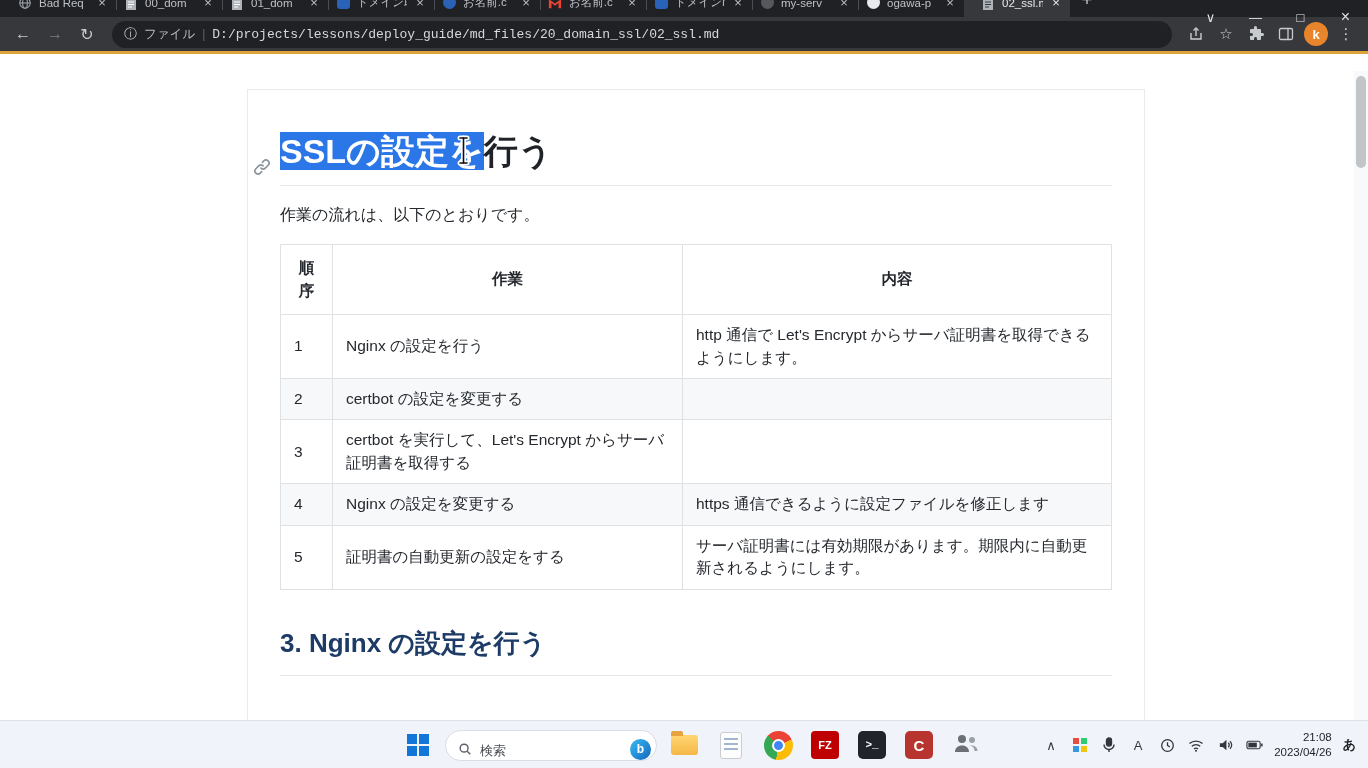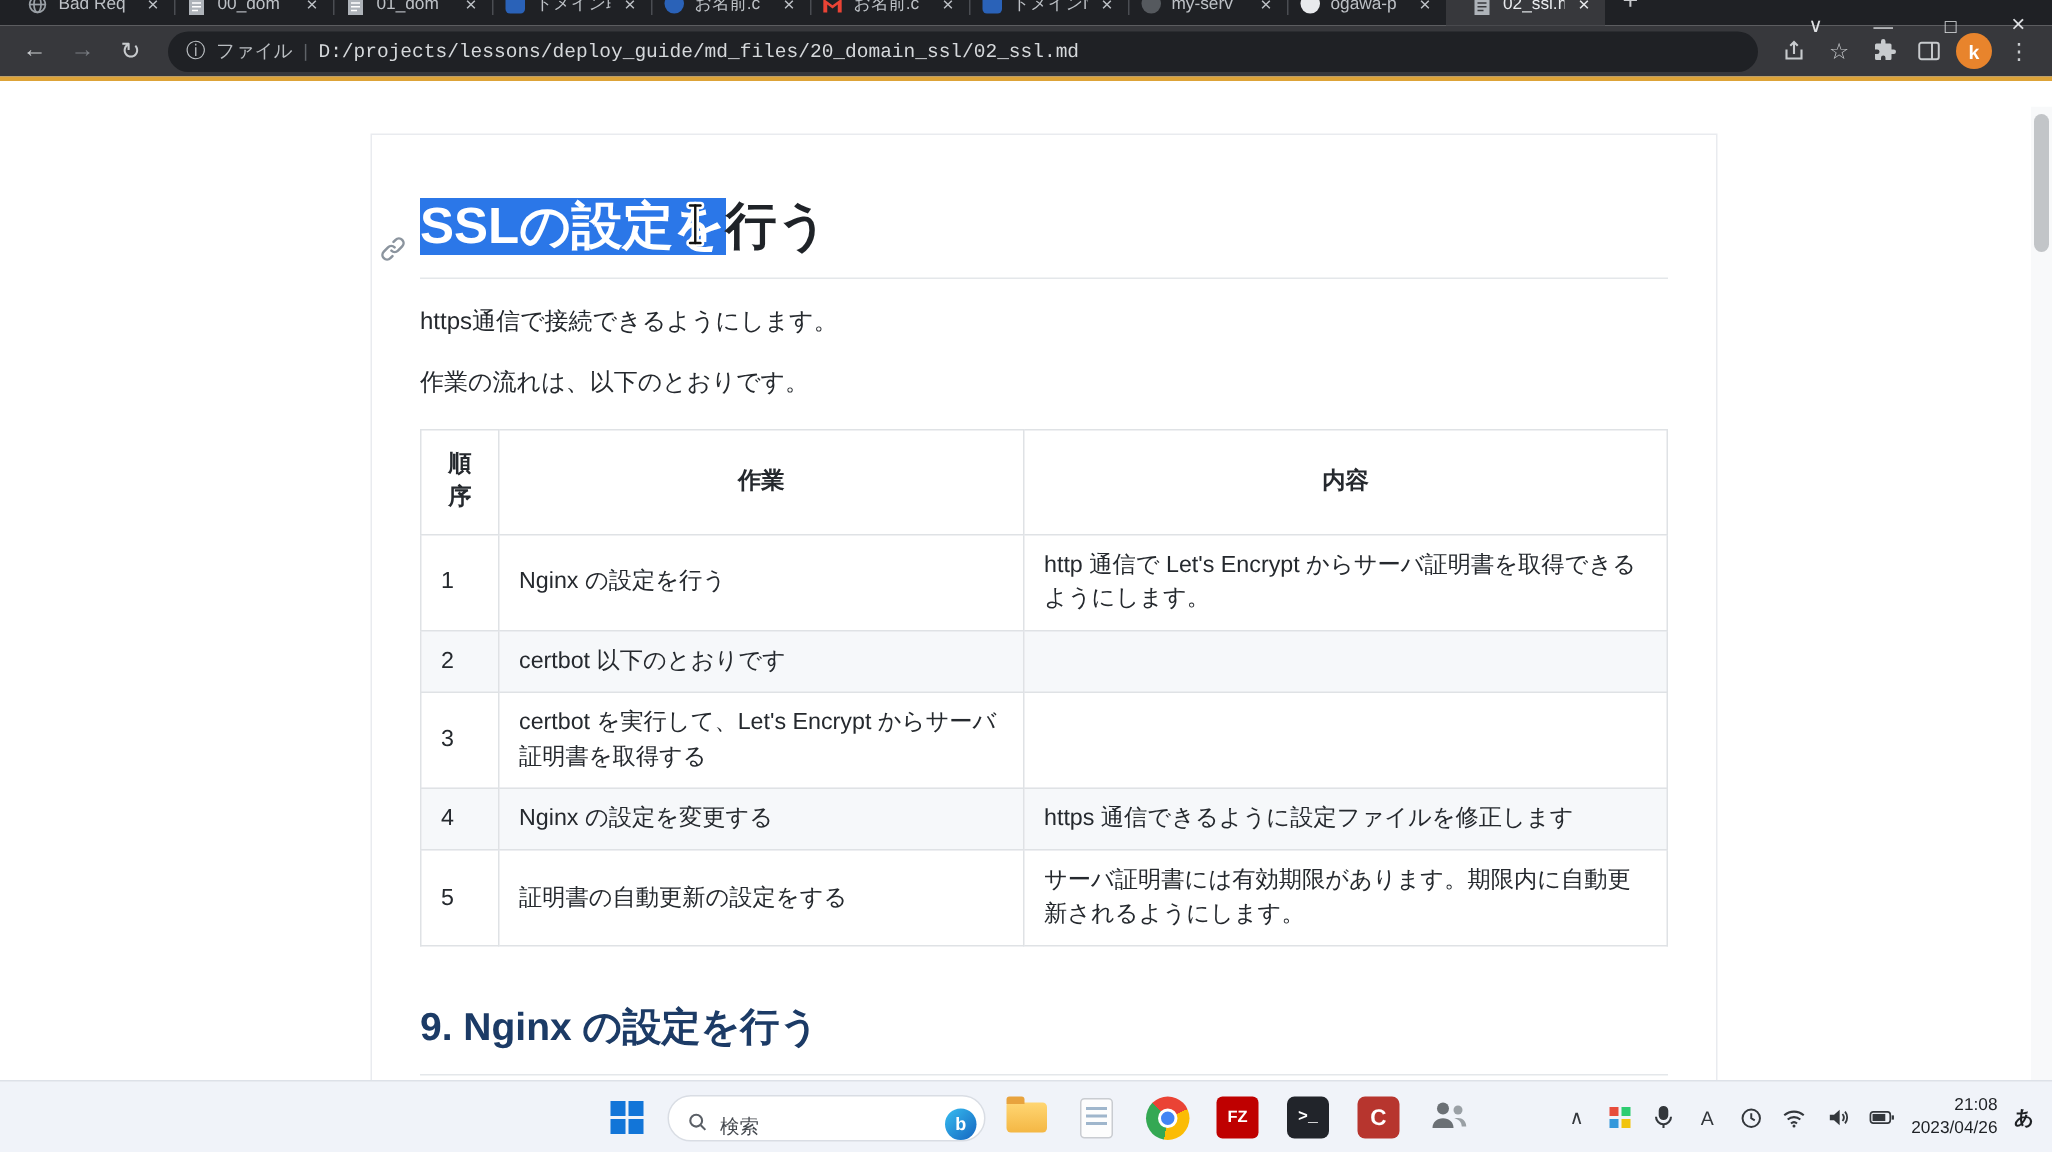--- a/index.html
+++ b/index.html
@@ -245,21 +245,20 @@
             </g>
             <g stroke="#111" stroke-width="1.6" stroke-linecap="round">
               <line x1="4" y1="3" x2="11" y2="3"></line>
               <line x1="7.5" y1="3" x2="7.5" y2="28"></line>
               <line x1="4" y1="28" x2="11" y2="28"></line>
             </g>
           </svg>
       </span>
     </h1>
 
-    <p>https通信で接続できるようにします。</p>
     <p>作業の流れは、以下のとおりです。</p>
 
     <table class="md-table">
       <colgroup>
           <col style="width:52px">
           <col style="width:350px">
           <col>
         </colgroup>
       <thead>
         <tr>
@@ -269,42 +268,42 @@
         </tr>
       </thead>
       <tbody>
         <tr>
           <td>1</td>
           <td>Nginx の設定を行う</td>
           <td>http 通信で Let's Encrypt からサーバ証明書を取得できるようにします。</td>
         </tr>
         <tr>
           <td>2</td>
-          <td>certbot 以下のとおりです</td>
+          <td>certbot の設定を変更する</td>
           <td></td>
         </tr>
         <tr>
           <td>3</td>
           <td>certbot を実行して、Let's Encrypt からサーバ証明書を取得する</td>
           <td></td>
         </tr>
         <tr>
           <td>4</td>
           <td>Nginx の設定を変更する</td>
           <td>https 通信できるように設定ファイルを修正します</td>
         </tr>
         <tr>
           <td>5</td>
           <td>証明書の自動更新の設定をする</td>
           <td>サーバ証明書には有効期限があります。期限内に自動更新されるようにします。</td>
         </tr>
       </tbody>
     </table>
 
-    <h2>9. Nginx の設定を行う</h2>
+    <h2>3. Nginx の設定を行う</h2>
 
   </div>
 
   <div class="scrollbar">
     <div class="scroll-thumb"></div>
   </div>
 </div>
 
 <div class="taskbar">
 

